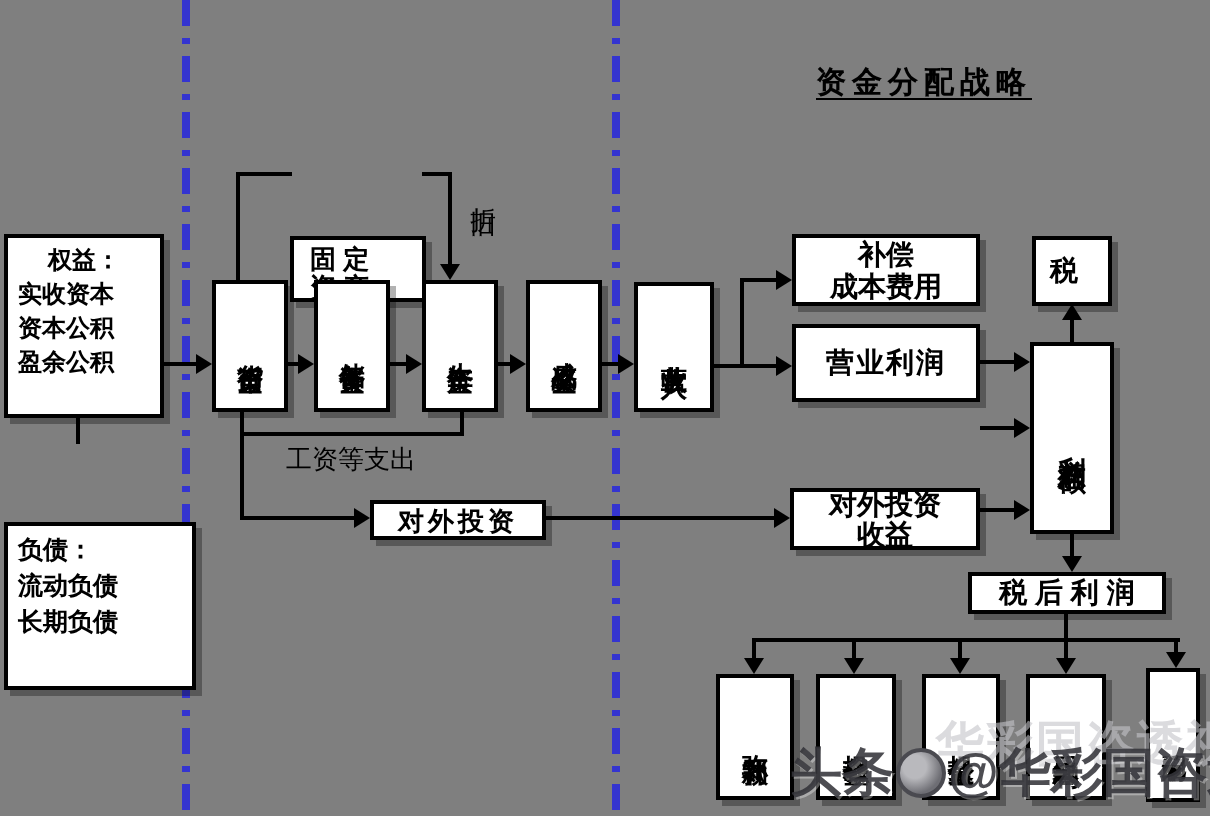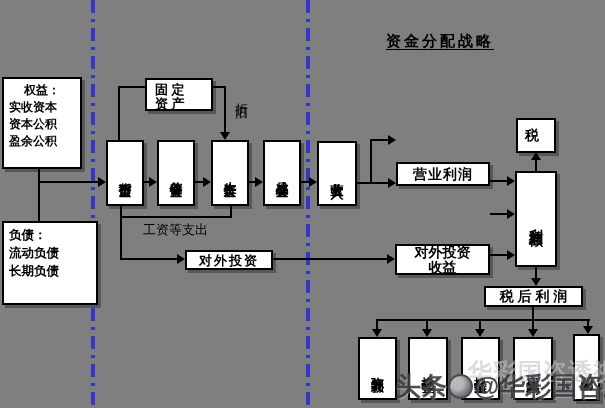--- a/index.html
+++ b/index.html
@@ -27,21 +27,21 @@
     box-shadow:3px 3px 0 rgba(0,0,0,0.30);
     display:flex;align-items:center;justify-content:center;
     font-weight:bold;font-size:13px;line-height:15px;text-align:center;
     box-sizing:border-box;
   }
   .vtext{
     writing-mode:vertical-rl;text-orientation:upright;
     letter-spacing:1px;font-size:13px;
   }
   .multiline{flex-direction:column;}
-  .leftalign{align-items:flex-start;justify-content:flex-start;text-align:left;padding:3px 5px;}
+  .leftalign{align-items:flex-start;justify-content:flex-start;text-align:left;padding:3px 5px;margin-top:40px;}
   .lbl{position:absolute;font-weight:normal;white-space:nowrap;}
   
   .h{position:absolute;height:2px;background:#000;}
   .v{position:absolute;width:2px;background:#000;}
   .ar{position:absolute;width:0;height:0;border-top:5px solid transparent;border-bottom:5px solid transparent;border-left:8px solid #000;}
   .ad{position:absolute;width:0;height:0;border-left:5px solid transparent;border-right:5px solid transparent;border-top:8px solid #000;}
   .au{position:absolute;width:0;height:0;border-left:5px solid transparent;border-right:5px solid transparent;border-bottom:8px solid #000;}
   
   .wm-ghost{
     position:absolute;left:468px;top:356px;font-size:24px;font-weight:bold;
@@ -59,21 +59,21 @@
   }
 </style>
 </head>
 <body>
 
 <div class="canvas">
 
   <div class="divider" style="left:91px;"></div>
   <div class="divider" style="left:306px;"></div>
 
-  <div class="hdr" style="left:386px;top:32px;">资金分配战略</div>
+  <div class="hdr" style="left:408px;top:32px;">资金分配战略</div>
 
   <div class="v" style="left:38px;top:168px;height:54px;"></div>
 
   <div class="h" style="left:38px;top:181px;width:62px;"></div>
   <div class="ar" style="left:98px;top:177px;"></div>
 
   <div class="h" style="left:144px;top:181px;width:8px;"></div>
   <div class="ar" style="left:149px;top:177px;"></div>
   <div class="h" style="left:195px;top:181px;width:10px;"></div>
   <div class="ar" style="left:203px;top:177px;"></div>
@@ -153,21 +153,25 @@
     <span class="vtext" style="letter-spacing:2px;">折旧</span>
   </div>
   <div class="box vtext" style="left:106px;top:140px;width:38px;height:66px;">货币资金</div>
   <div class="box vtext" style="left:157px;top:140px;width:38px;height:66px;">储备资金</div>
   <div class="box vtext" style="left:211px;top:140px;width:38px;height:66px;">生产资金</div>
   <div class="box vtext" style="left:263px;top:140px;width:38px;height:66px;">成品资金</div>
   <div class="lbl" style="left:143px;top:221px;font-size:13px;">工资等支出</div>
   <div class="box" style="left:185px;top:250px;width:88px;height:20px;letter-spacing:2px;">对外投资</div>
 
   <div class="box vtext" style="left:317px;top:141px;width:40px;height:65px;">营业收入</div>
-  <div class="box" style="left:396px;top:162px;width:94px;height:24px;font-size:14px;letter-spacing:1px;">营业利润</div>
+  <div class="box multiline" style="left:396px;top:117px;width:94px;height:36px;font-size:14px;line-height:16px;">
+    <div>补偿</div>
+    <div>成本费用</div>
+  </div>
+  <div class="box" style="left:396px;top:162px;width:94px;height:39px;font-size:14px;letter-spacing:1px;">营业利润</div>
   <div class="box multiline" style="left:395px;top:244px;width:95px;height:31px;font-size:14px;line-height:15px;">
     <div>对外投资</div>
     <div>收益</div>
   </div>
   <div class="box" style="left:516px;top:118px;width:40px;height:35px;font-size:14px;justify-content:flex-start;padding-left:7px;">税</div>
   <div class="box vtext" style="left:515px;top:171px;width:42px;height:96px;font-size:14px;">利润总额</div>
   <div class="box" style="left:484px;top:286px;width:99px;height:21px;font-size:14px;">税 后 利 润</div>
 
   <div class="box vtext" style="left:358px;top:337px;width:39px;height:63px;">弥补罚款</div>
   <div class="box vtext" style="left:408px;top:337px;width:40px;height:63px;">提公积金</div>

